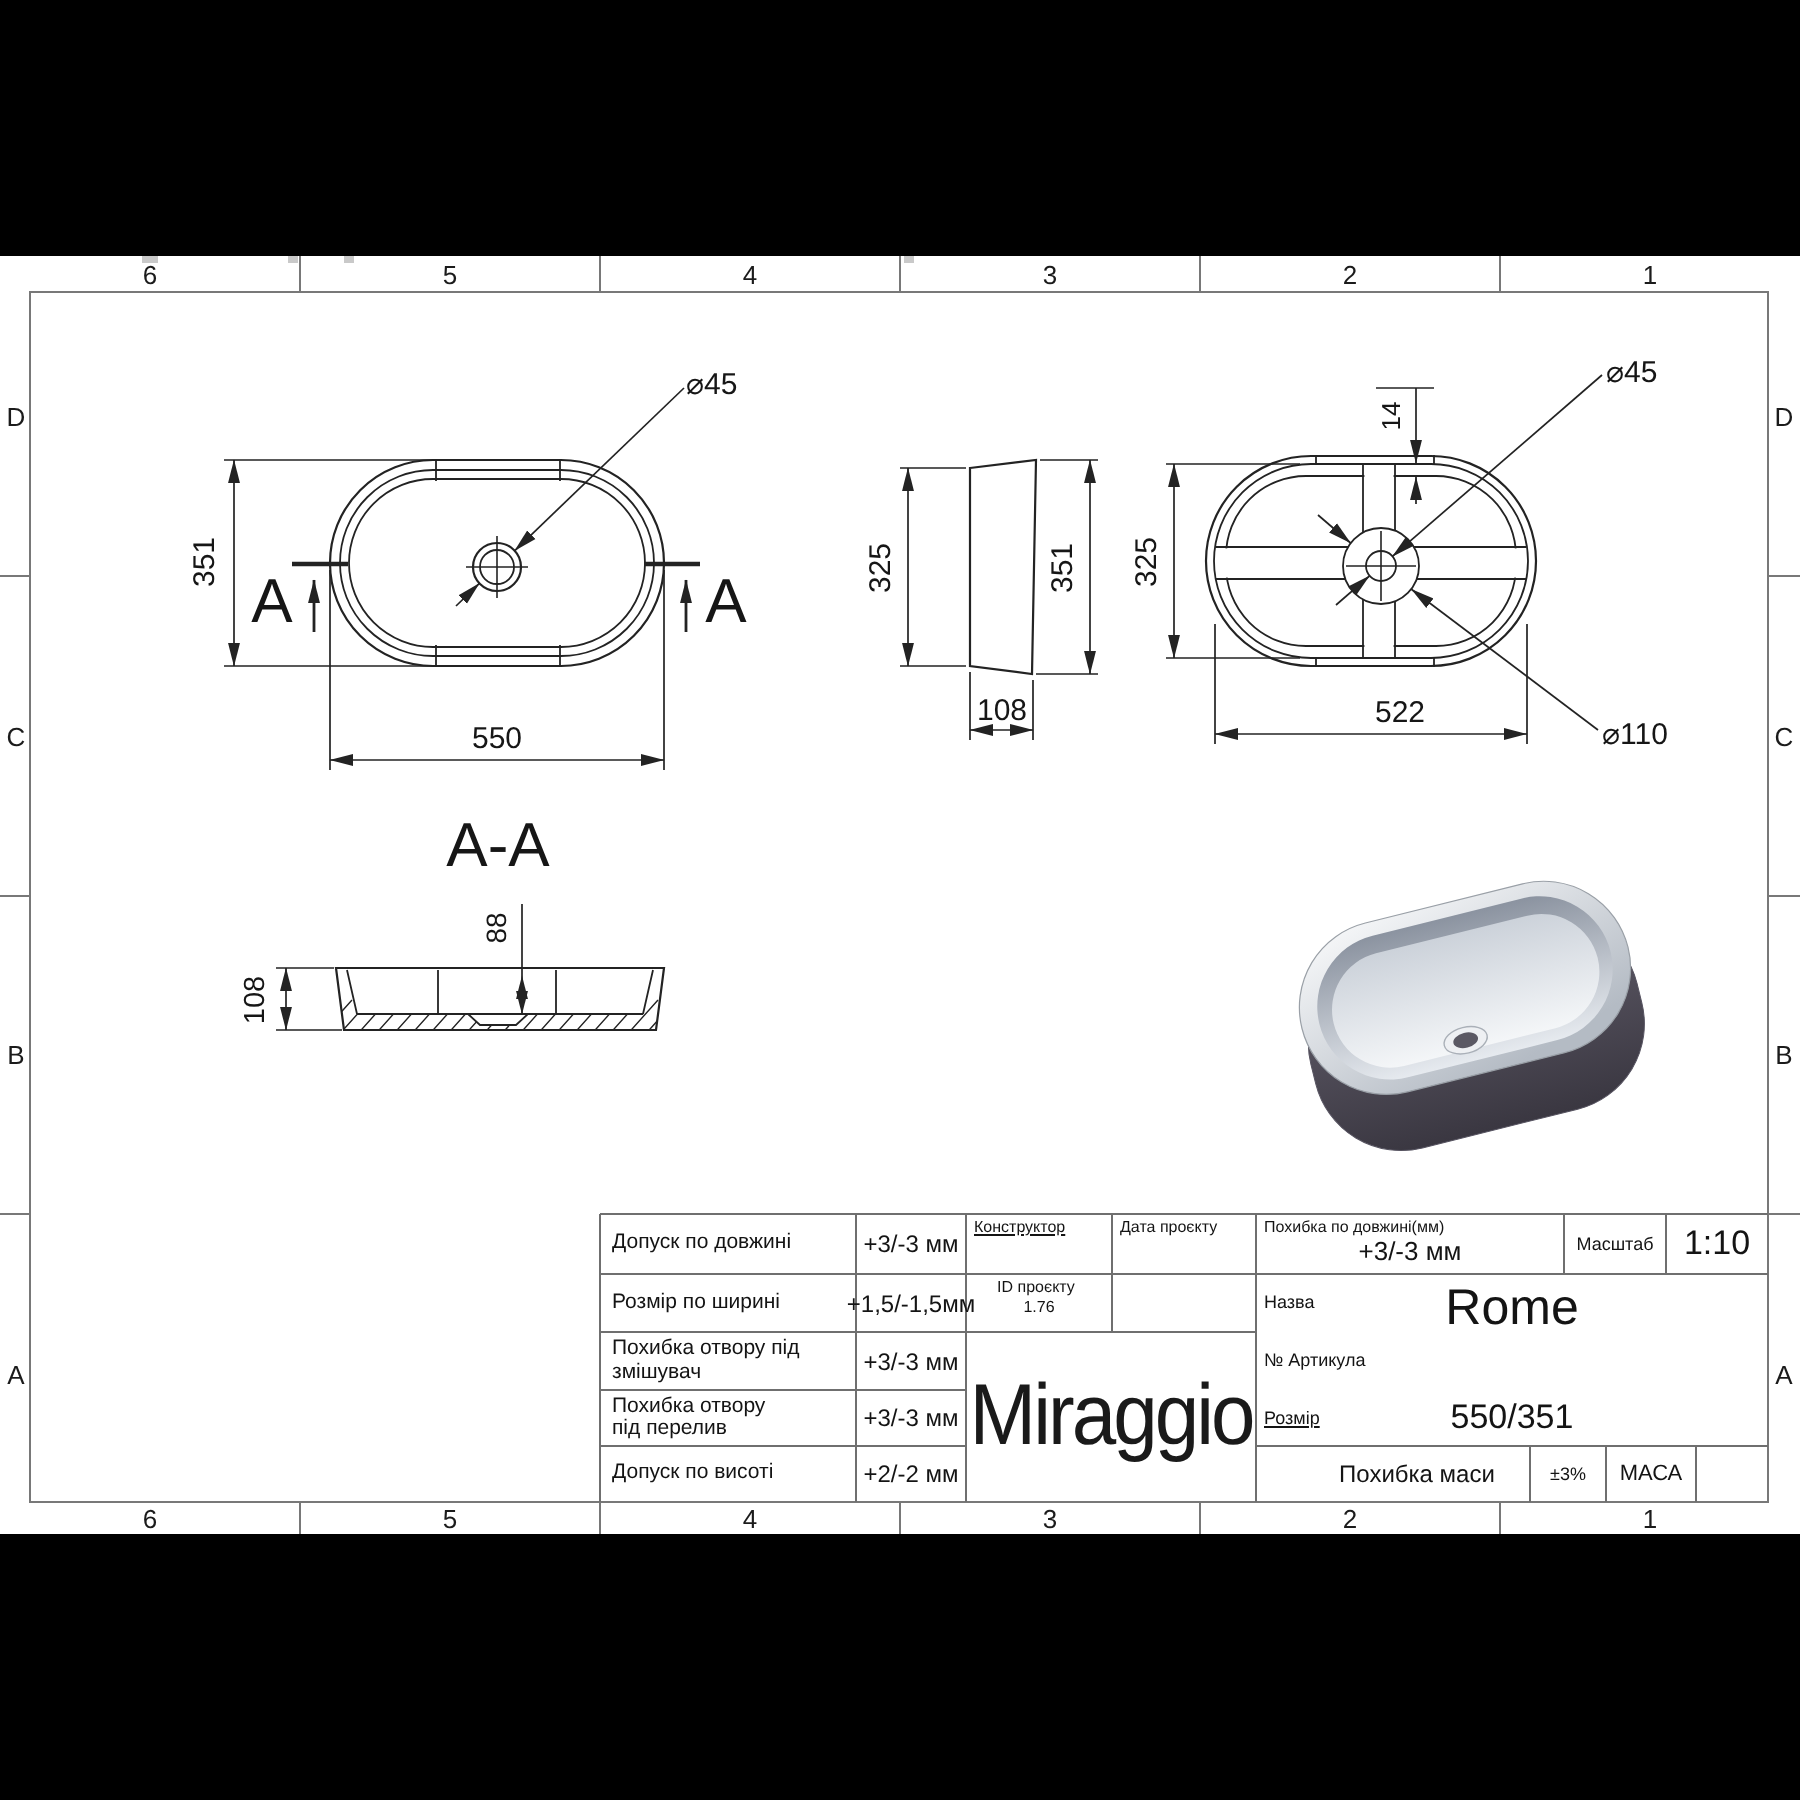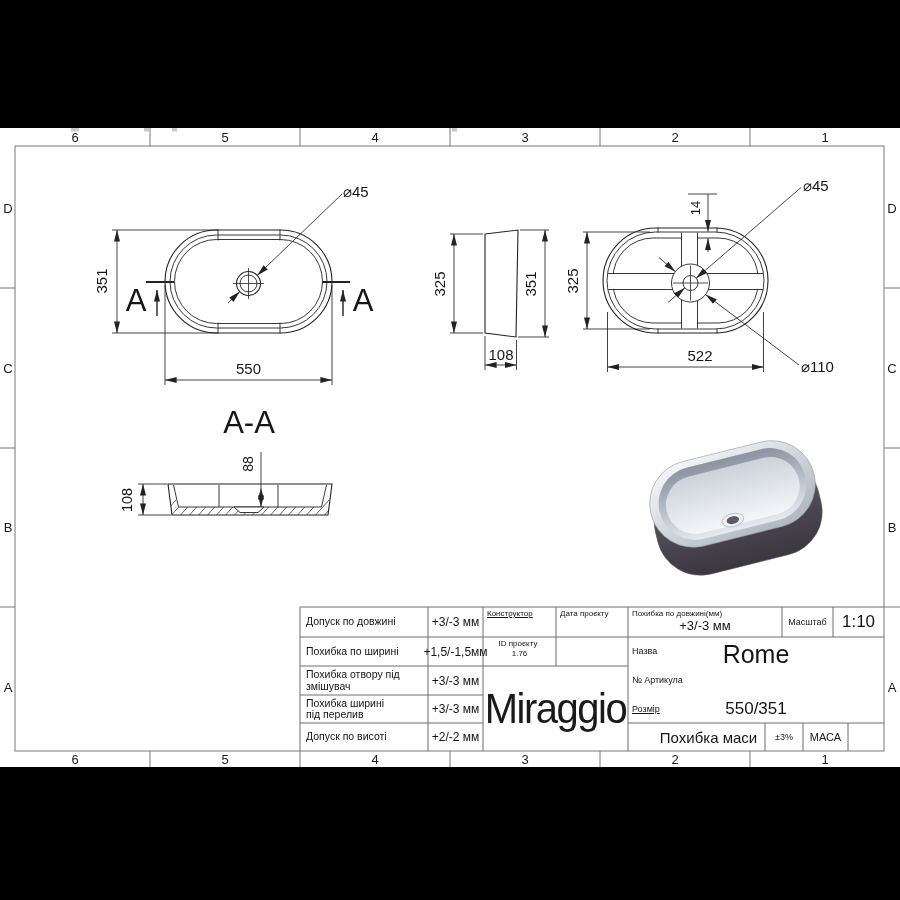--- a/index.html
+++ b/index.html
@@ -207,41 +207,41 @@
 <span class="lbl zone-letter" style="left:0px;top:361px;">C</span>
 <span class="lbl zone-letter" style="left:0px;top:520px;">B</span>
 <span class="lbl zone-letter" style="left:0px;top:680px;">A</span>
 <span class="lbl zone-letter" style="left:884px;top:201px;">D</span>
 <span class="lbl zone-letter" style="left:884px;top:361px;">C</span>
 <span class="lbl zone-letter" style="left:884px;top:520px;">B</span>
 <span class="lbl zone-letter" style="left:884px;top:680px;">A</span>
 
 <div class="tb tol-label" style="left:306px;top:607px;width:118px;height:30px;">Допуск по довжині</div>
 <div class="tb tol-value" style="left:428px;top:607px;width:55px;height:30px;">+3/-3 мм</div>
-<div class="tb tol-label" style="left:306px;top:637px;width:118px;height:29px;">Похибка по ширині</div>
+<div class="tb tol-label" style="left:306px;top:637px;width:118px;height:29px;">Розмір по ширині</div>
 <div class="tb tol-value" style="left:428px;top:637px;width:55px;height:29px;">+1,5/-1,5мм</div>
 <div class="tb tol-label" style="left:306px;top:666px;width:118px;height:29px;">Похибка отвору під
 змішувач</div>
 <div class="tb tol-value" style="left:428px;top:666px;width:55px;height:29px;">+3/-3 мм</div>
-<div class="tb tol-label" style="left:306px;top:695px;width:118px;height:28px;">Похибка ширині
+<div class="tb tol-label" style="left:306px;top:695px;width:118px;height:28px;">Похибка отвору
 під перелив</div>
 <div class="tb tol-value" style="left:428px;top:695px;width:55px;height:28px;">+3/-3 мм</div>
 <div class="tb tol-label" style="left:306px;top:723px;width:118px;height:28px;">Допуск по висоті</div>
 <div class="tb tol-value" style="left:428px;top:723px;width:55px;height:28px;">+2/-2 мм</div>
 
 <div class="tb cell-small" style="left:487px;top:609px;text-decoration:underline;">Конструктор</div>
 <div class="tb cell-small" style="left:560px;top:609px;">Дата проєкту</div>
 <div class="tb cell-small center-cell" style="left:483px;top:639px;width:70px;">ID проєкту</div>
 <div class="tb cell-small center-cell" style="left:483px;top:649px;width:73px;">1.76</div>
 <div class="tb center-cell" id="logo" style="left:483px;top:666px;width:145px;height:85px;">Miraggio</div>
 
 <div class="tb cell-small" style="left:632px;top:609px;">Похибка по довжині(мм)</div>
 <div class="tb center-cell" style="left:628px;top:618px;width:154px;font-size:13px;">+3/-3 мм</div>
 <div class="tb cell-small9 center-cell" style="left:782px;top:607px;width:51px;height:30px;">Масштаб</div>
 <div class="tb center-cell" style="left:833px;top:607px;width:51px;height:30px;font-size:17px;">1:10</div>
 <div class="tb cell-small9" style="left:632px;top:646px;">Назва</div>
 <div class="tb center-cell" style="left:660px;top:640px;width:192px;font-size:25px;">Rome</div>
 <div class="tb cell-small9" style="left:632px;top:675px;">№ Артикула</div>
 <div class="tb cell-small9" style="left:632px;top:704px;text-decoration:underline;">Розмір</div>
 <div class="tb center-cell" style="left:660px;top:699px;width:192px;font-size:17px;">550/351</div>
-<div class="tb cell-small9 center-cell" style="left:628px;top:723px;width:161px;height:28px;font-size:15px;">Похибка маси</div>
+<div class="tb cell-small9 center-cell" style="left:628px;top:723px;width:161px;height:28px;font-size:12px;">Похибка маси</div>
 <div class="tb cell-small9 center-cell" style="left:765px;top:723px;width:38px;height:28px;">±3%</div>
 <div class="tb center-cell" style="left:803px;top:723px;width:45px;height:28px;font-size:11px;">МАСА</div>
 
 </body></html>

